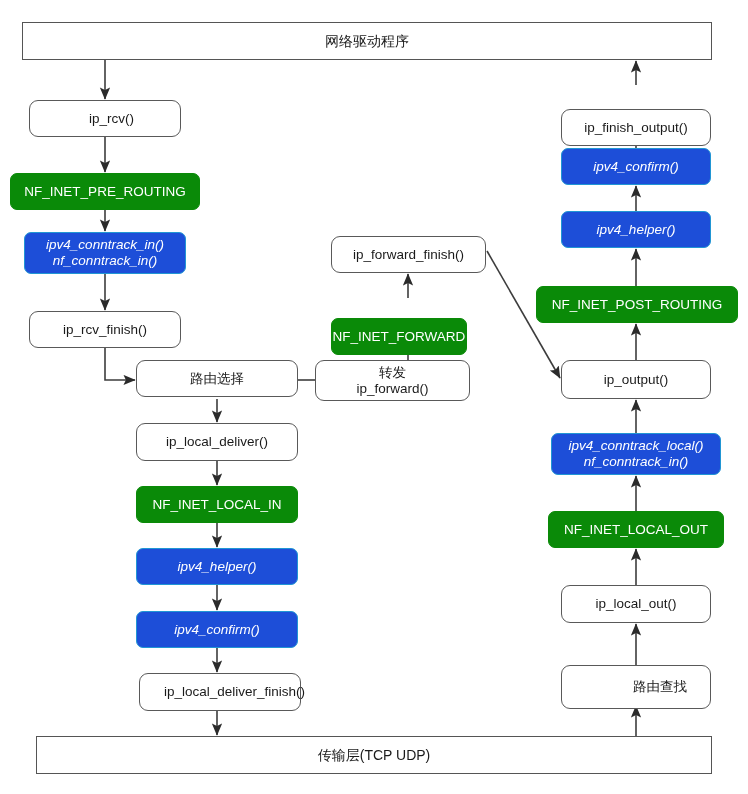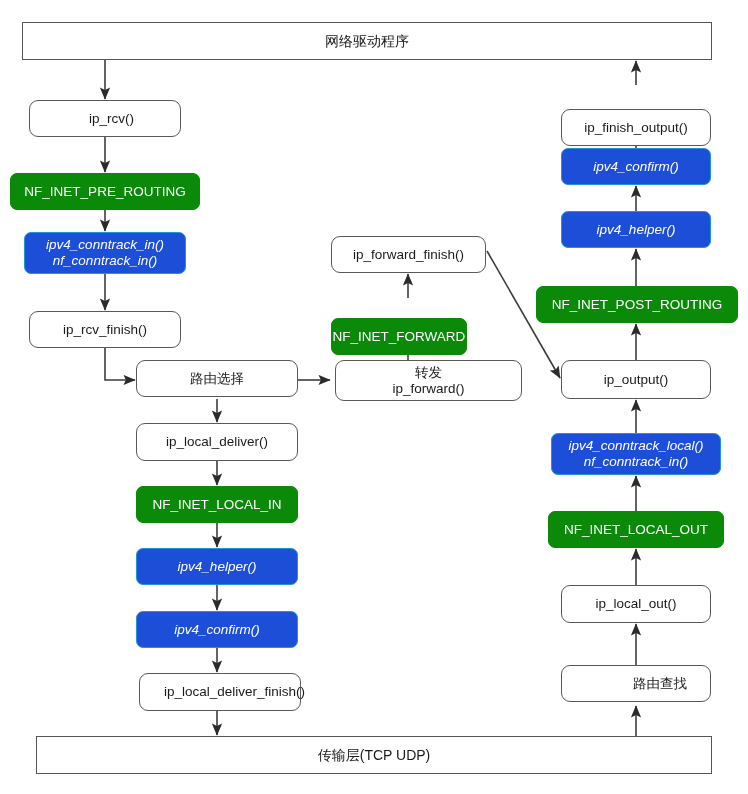--- a/index.html
+++ b/index.html
@@ -110,28 +110,28 @@
       <div class="node node-track" style="left: 24px; top: 232px; width: 162px; height: 42px;">ipv4_conntrack_in()
 nf_conntrack_in()</div>
       <div class="node node-plain" style="left: 29px; top: 311px; width: 152px; height: 37px;">ip_rcv_finish()</div>
       <div class="node node-plain" style="left: 136px; top: 360px; width: 162px; height: 37px;">路由选择</div>
       <div class="node node-plain" style="left: 136px; top: 423px; width: 162px; height: 38px;">ip_local_deliver()</div>
       <div class="node node-hook" style="left: 136px; top: 486px; width: 162px; height: 37px;">NF_INET_LOCAL_IN</div>
       <div class="node node-track" style="left: 136px; top: 548px; width: 162px; height: 37px;">ipv4_helper()</div>
       <div class="node node-track" style="left: 136px; top: 611px; width: 162px; height: 37px;">ipv4_confirm()</div>
       <div class="node node-plain" style="left: 139px; top: 673px; width: 162px; height: 38px; padding-left: 29px;">ip_local_deliver_finish()</div>
       <div class="node node-bar" style="left: 36px; top: 736px; width: 676px; height: 38px;">传输层(TCP UDP)</div>
-      <div class="node node-plain" style="left: 335px; top: 360px; width: 187px; height: 41px;">转发
+      <div class="node node-plain" style="left: 315px; top: 360px; width: 155px; height: 41px;">转发
 ip_forward()</div>
       <div class="node node-hook" style="left: 331px; top: 298px; width: 136px; height: 37px; margin-top: 20px;">NF_INET_FORWARD</div>
       <div class="node node-plain" style="left: 331px; top: 236px; width: 155px; height: 37px;">ip_forward_finish()</div>
       <div class="node node-plain" style="left: 561px; top: 360px; width: 150px; height: 39px;">ip_output()</div>
       <div class="node node-hook" style="left: 536px; top: 286px; width: 202px; height: 37px;">NF_INET_POST_ROUTING</div>
       <div class="node node-track" style="left: 561px; top: 211px; width: 150px; height: 37px;">ipv4_helper()</div>
       <div class="node node-track" style="left: 561px; top: 148px; width: 150px; height: 37px;">ipv4_confirm()</div>
       <div class="node node-plain" style="left: 561px; top: 85px; width: 150px; height: 37px; margin-top: 24px;">ip_finish_output()</div>
       <div class="node node-track" style="left: 551px; top: 433px; width: 170px; height: 42px;">ipv4_conntrack_local()
 nf_conntrack_in()</div>
       <div class="node node-hook" style="left: 548px; top: 511px; width: 176px; height: 37px;">NF_INET_LOCAL_OUT</div>
       <div class="node node-plain" style="left: 561px; top: 585px; width: 150px; height: 38px;">ip_local_out()</div>
-      <div class="node node-plain" style="left: 561px; top: 665px; width: 150px; height: 37px; padding-left: 48px;">路由查找</div>
+      <div class="node node-plain" style="left: 561px; top: 665px; width: 150px; height: 44px; padding-left: 48px;">路由查找</div>
     </div>
 </div>
 
 </body></html>

